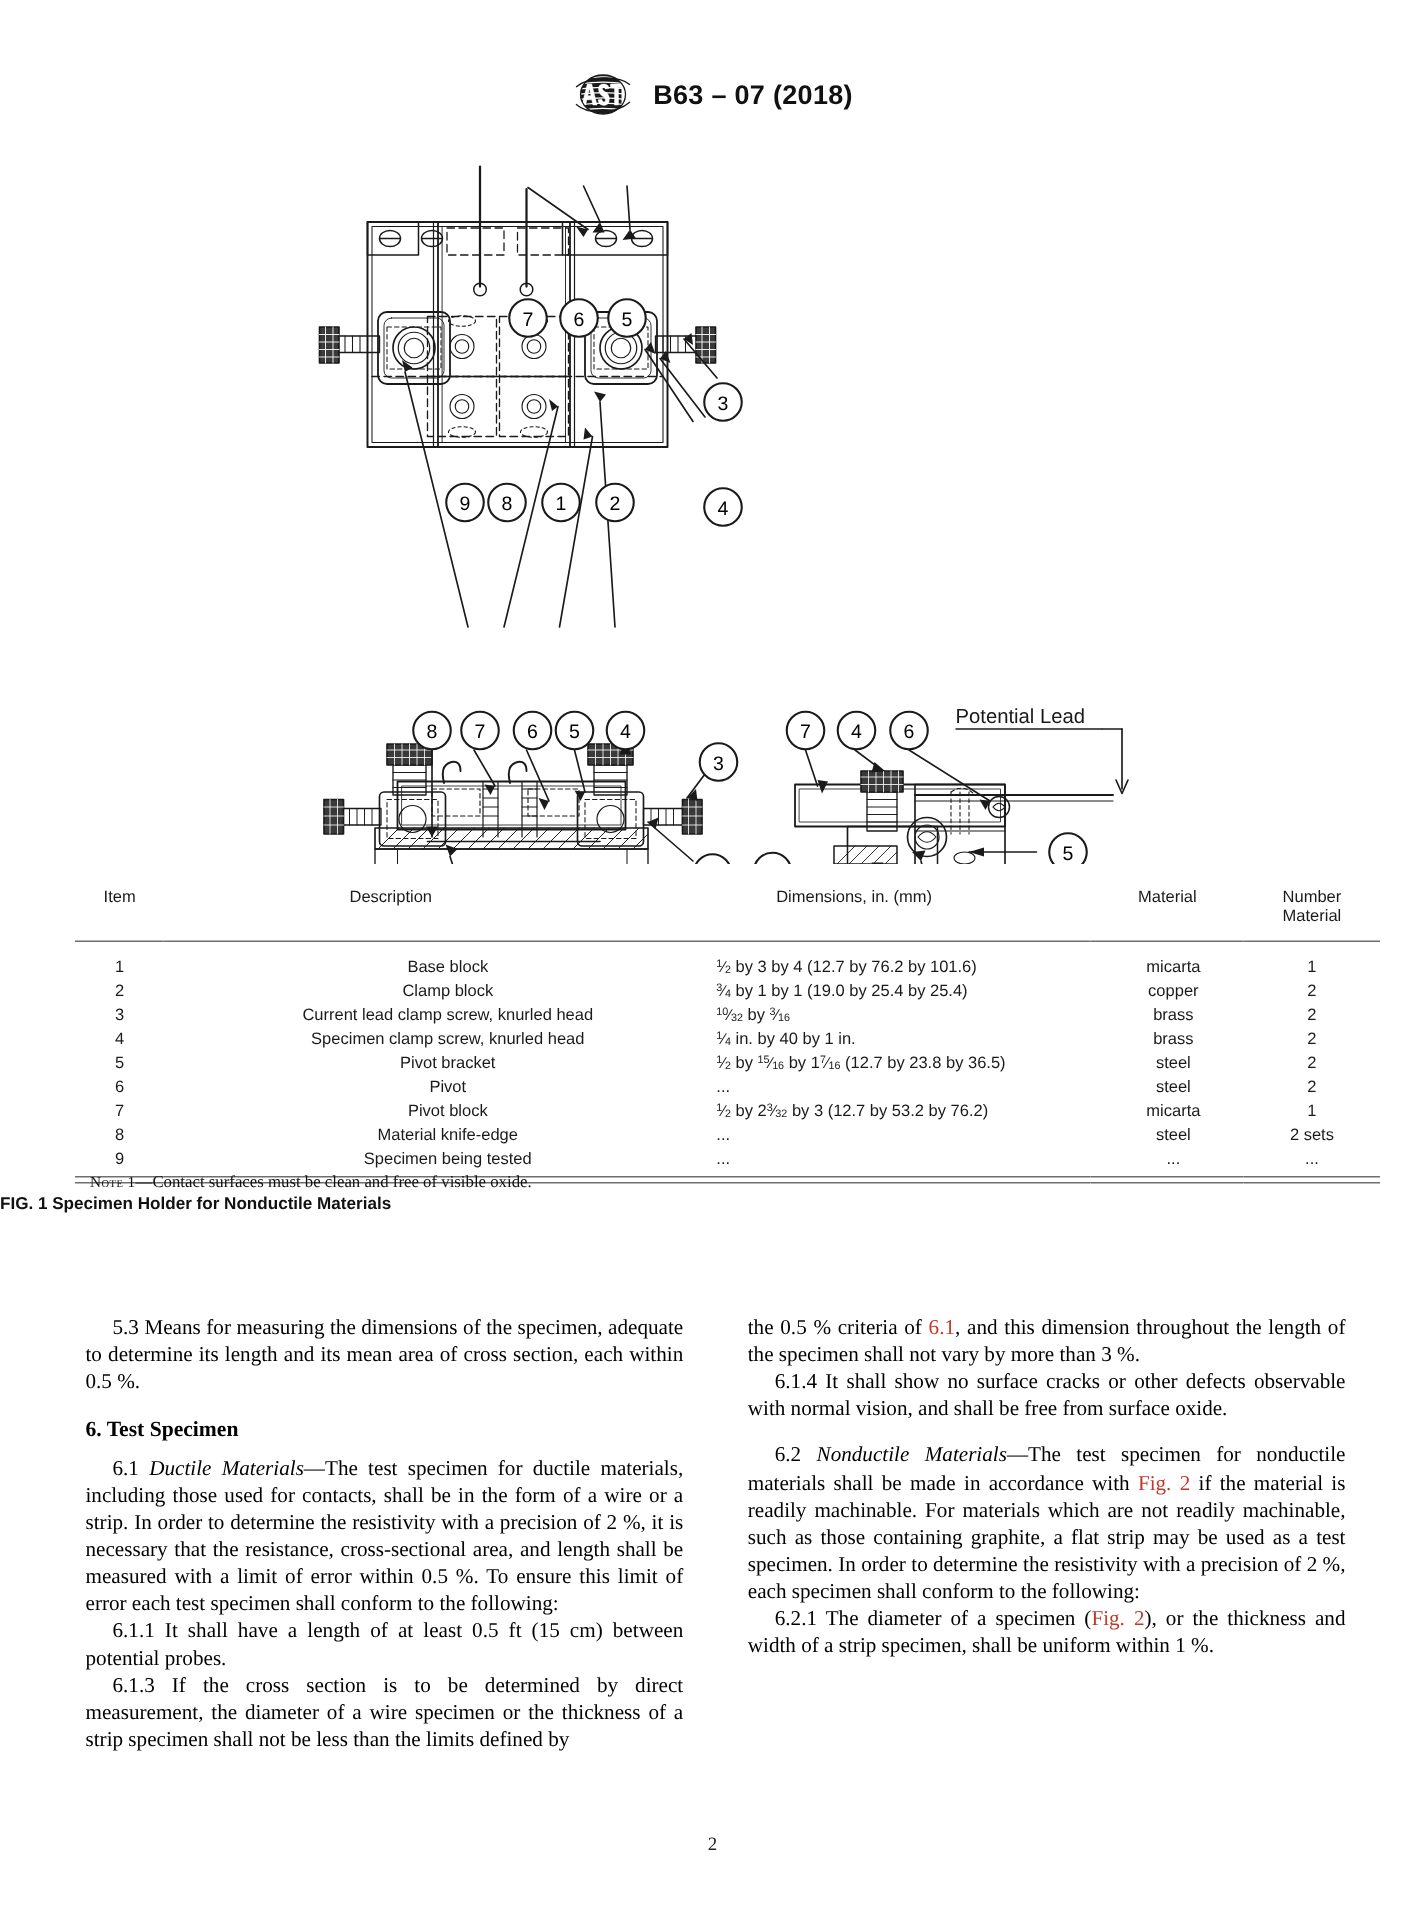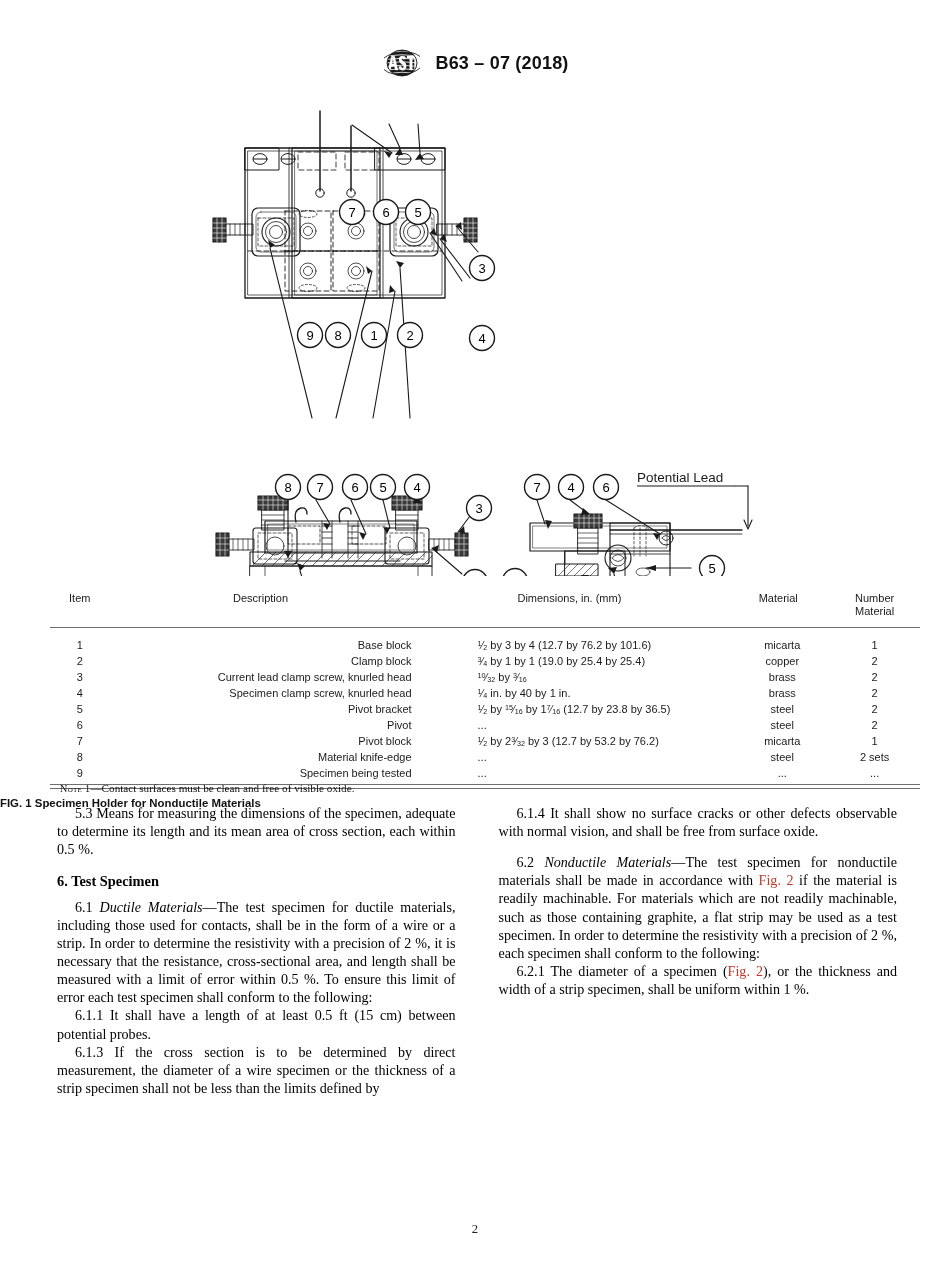--- a/index.html
+++ b/index.html
@@ -77,21 +77,21 @@
     height: 0;
     padding: 0;
   }
   table.parts tbody tr.spacer td { height: 10px; padding: 0; }
   table.parts tbody td {
     padding: 1.1px 0;
     vertical-align: top;
     line-height: 1.26;
   }
   .c-item   { width: 70px;  text-align: center; }
-  .c-desc   { width: 275px; text-align: right; padding-left: 76px !important; }
+  .c-desc   { width: 275px; text-align: center; padding-left: 76px !important; }
   .c-dim    { width: 310px; text-align: left; padding-left: 66px !important; }
   .c-mat    { width: 110px; text-align: center; padding-left: 8px !important; }
   .c-num    { width: 105px; text-align: center; }
   th.c-desc, th.c-dim, th.c-mat, th.c-num, th.c-item { text-align: center; padding-left: 0 !important; }
   th.c-desc { padding-left: 0 !important; }
   .tbl-bottom td {
     border-bottom: 1px solid #6e6e6e;
     border-top: 1.6px solid #6e6e6e;
     height: 3px;
     padding: 0;
@@ -126,21 +126,21 @@
     text-align: left;
     font-family: "Liberation Sans", "DejaVu Sans", sans-serif;
     font-weight: bold;
     font-size: 11.4px;
     color: #111;
   }
 
   
   .body-cols {
     position: absolute;
-    top: 804px;
+    top: 876px;
     left: 57px;
     width: 840px;
     height: 360px;
     display: flex;
     gap: 43px;
   }
   .col {
     width: 406px;
     font-size: 14.1px;
     line-height: 1.285;
@@ -817,19 +817,20 @@
 
 <div class="body-cols">
   <div class="col" id="left-col">
       <p class="ind">5.3 Means for measuring the dimensions of the specimen, adequate to determine its length and its mean area of cross section, each within 0.5 %.</p>
       <h3 class="sec">6.  Test Specimen</h3>
       <p class="ind">6.1 <em>Ductile Materials</em>—The test specimen for ductile materials, including those used for contacts, shall be in the form of a wire or a strip. In order to determine the resistivity with a precision of 2 %, it is necessary that the resistance, cross-sectional area, and length shall be measured with a limit of error within 0.5 %. To ensure this limit of error each test specimen shall conform to the following:</p>
       <p class="ind">6.1.1  It shall have a length of at least 0.5 ft (15 cm) between potential probes.</p>
       <p class="ind">6.1.3 If the cross section is to be determined by direct measurement, the diameter of a wire specimen or the thickness of a strip specimen shall not be less than the limits defined by</p>
     </div>
   <div class="col" id="right-col">
+      <p>the 0.5 % criteria of <span class="xref">6.1</span>, and this dimension throughout the length of the specimen shall not vary by more than 3 %.</p>
       <p class="ind">6.1.4 It shall show no surface cracks or other defects observable with normal vision, and shall be free from surface oxide.</p>
       <p class="ind gap-p">6.2 <em>Nonductile Materials</em>—The test specimen for nonductile materials shall be made in accordance with <span class="xref">Fig. 2</span> if the material is readily machinable. For materials which are not readily machinable, such as those containing graphite, a flat strip may be used as a test specimen. In order to determine the resistivity with a precision of 2 %, each specimen shall conform to the following:</p>
       <p class="ind">6.2.1  The diameter of a specimen (<span class="xref">Fig. 2</span>), or the thickness and width of a strip specimen, shall be uniform within 1 %.</p>
     </div>
 </div>
 
 <div class="page-number">2</div>
 
 </body></html>

